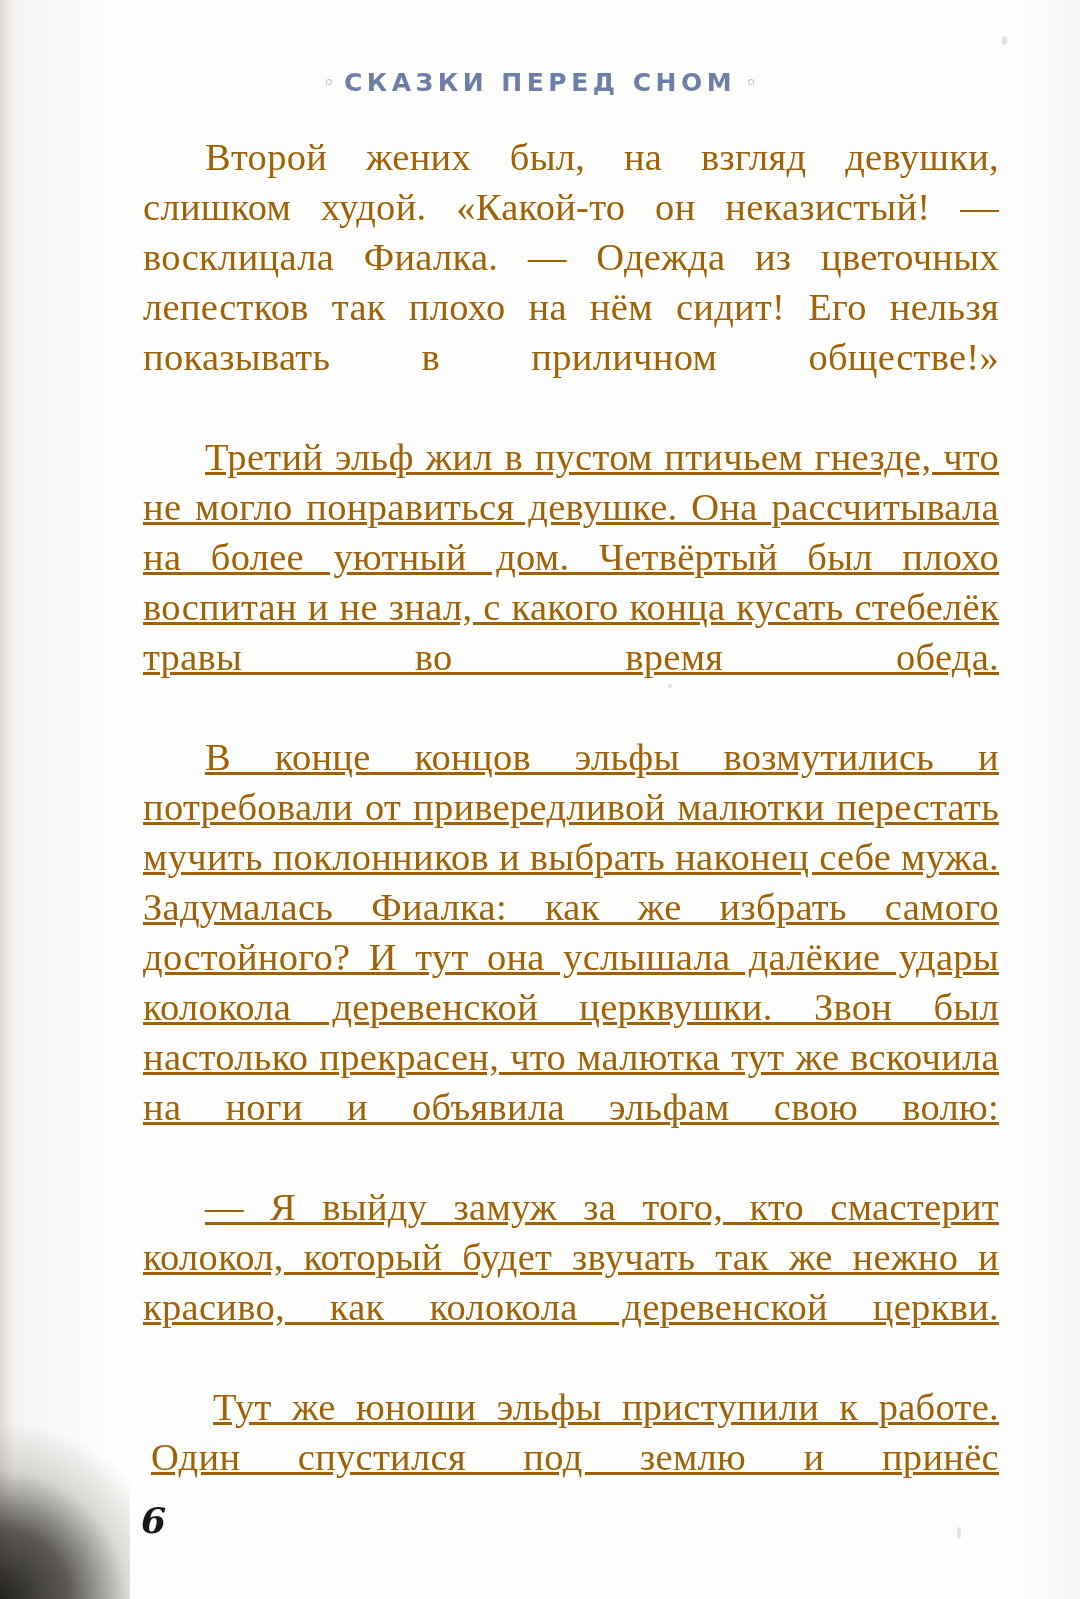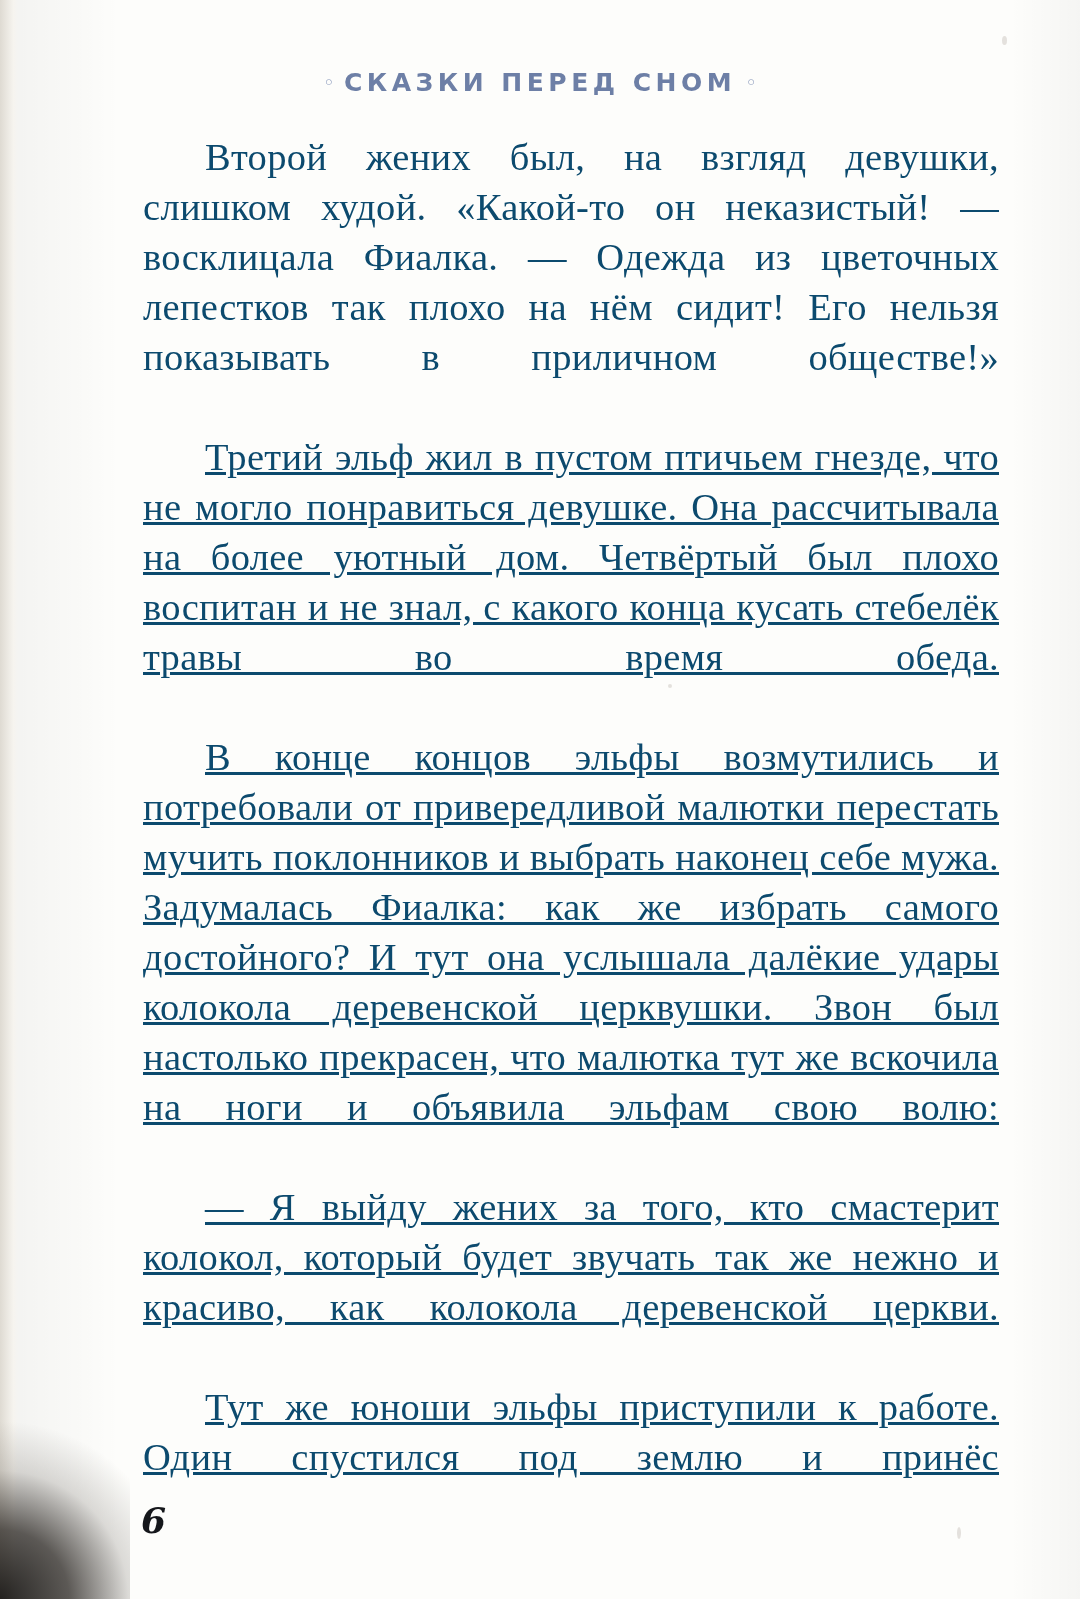--- a/index.html
+++ b/index.html
@@ -88,33 +88,34 @@
     left: 143px;
     top: 132px;
     width: 856px;
   }
 
   p.para {
     margin: 0;
     font-family: "Liberation Serif", serif;
     font-size: 38.5px;
     line-height: 50px;
-    color: #0c4a6e;
+    color: #a16207;
     text-align: justify;
     text-indent: 62px;
     letter-spacing: 0.3px;
     -webkit-hyphens: none;
     hyphens: none;
   }
   p.para + p.para {
     margin-top: 0px;
     text-decoration: underline;
   }
   p.para:last-child {
     text-align: justify;
+    margin-left: 8px;
   }
   
   p.para::after {
     content: "";
     display: inline-block;
     width: 100%;
   }
 
   .page-number {
     position: absolute;
@@ -142,21 +143,21 @@
   <div class="spine-edge"></div>
 
   <div class="running-head">
     <span class="dot">◦</span><span class="rh-text">СКАЗКИ ПЕРЕД СНОМ</span><span class="dot">◦</span>
   </div>
 
   <div class="text-block">
     <p class="para">Второй жених был, на взгляд девушки, слишком худой. «Какой-то он неказистый! — восклицала Фиалка. — Одежда из цветочных лепестков так плохо на нём сидит! Его нельзя показывать в приличном обществе!»</p>
     <p class="para">Третий эльф жил в пустом птичьем гнезде, что не могло понравиться девушке. Она рассчитывала на более уютный дом. Четвёртый был плохо воспитан и не знал, с какого конца кусать стебелёк травы во время обеда.</p>
     <p class="para">В конце концов эльфы возмутились и потребовали от привередливой малютки перестать мучить поклонников и выбрать наконец себе мужа. Задумалась Фиалка: как же избрать самого достойного? И тут она услышала далёкие удары колокола деревенской церквушки. Звон был настолько прекрасен, что малютка тут же вскочила на ноги и объявила эльфам свою волю:</p>
-    <p class="para">— Я выйду жених за того, кто смастерит колокол, который будет звучать так же нежно и красиво, как колокола деревенской церкви.</p>
+    <p class="para">— Я выйду замуж за того, кто смастерит колокол, который будет звучать так же нежно и красиво, как колокола деревенской церкви.</p>
     <p class="para">Тут же юноши эльфы приступили к работе. Один спустился под землю и принёс</p>
   </div>
 
   <div class="page-number">6</div>
 
   <div class="dark-corner"></div>
 
   <div class="speck" style="left:1002px; top:36px; width:5px; height:9px;"></div>
   <div class="speck" style="left:668px; top:684px; width:4px; height:4px;"></div>
   <div class="speck" style="left:957px; top:1527px; width:4px; height:12px;"></div>

